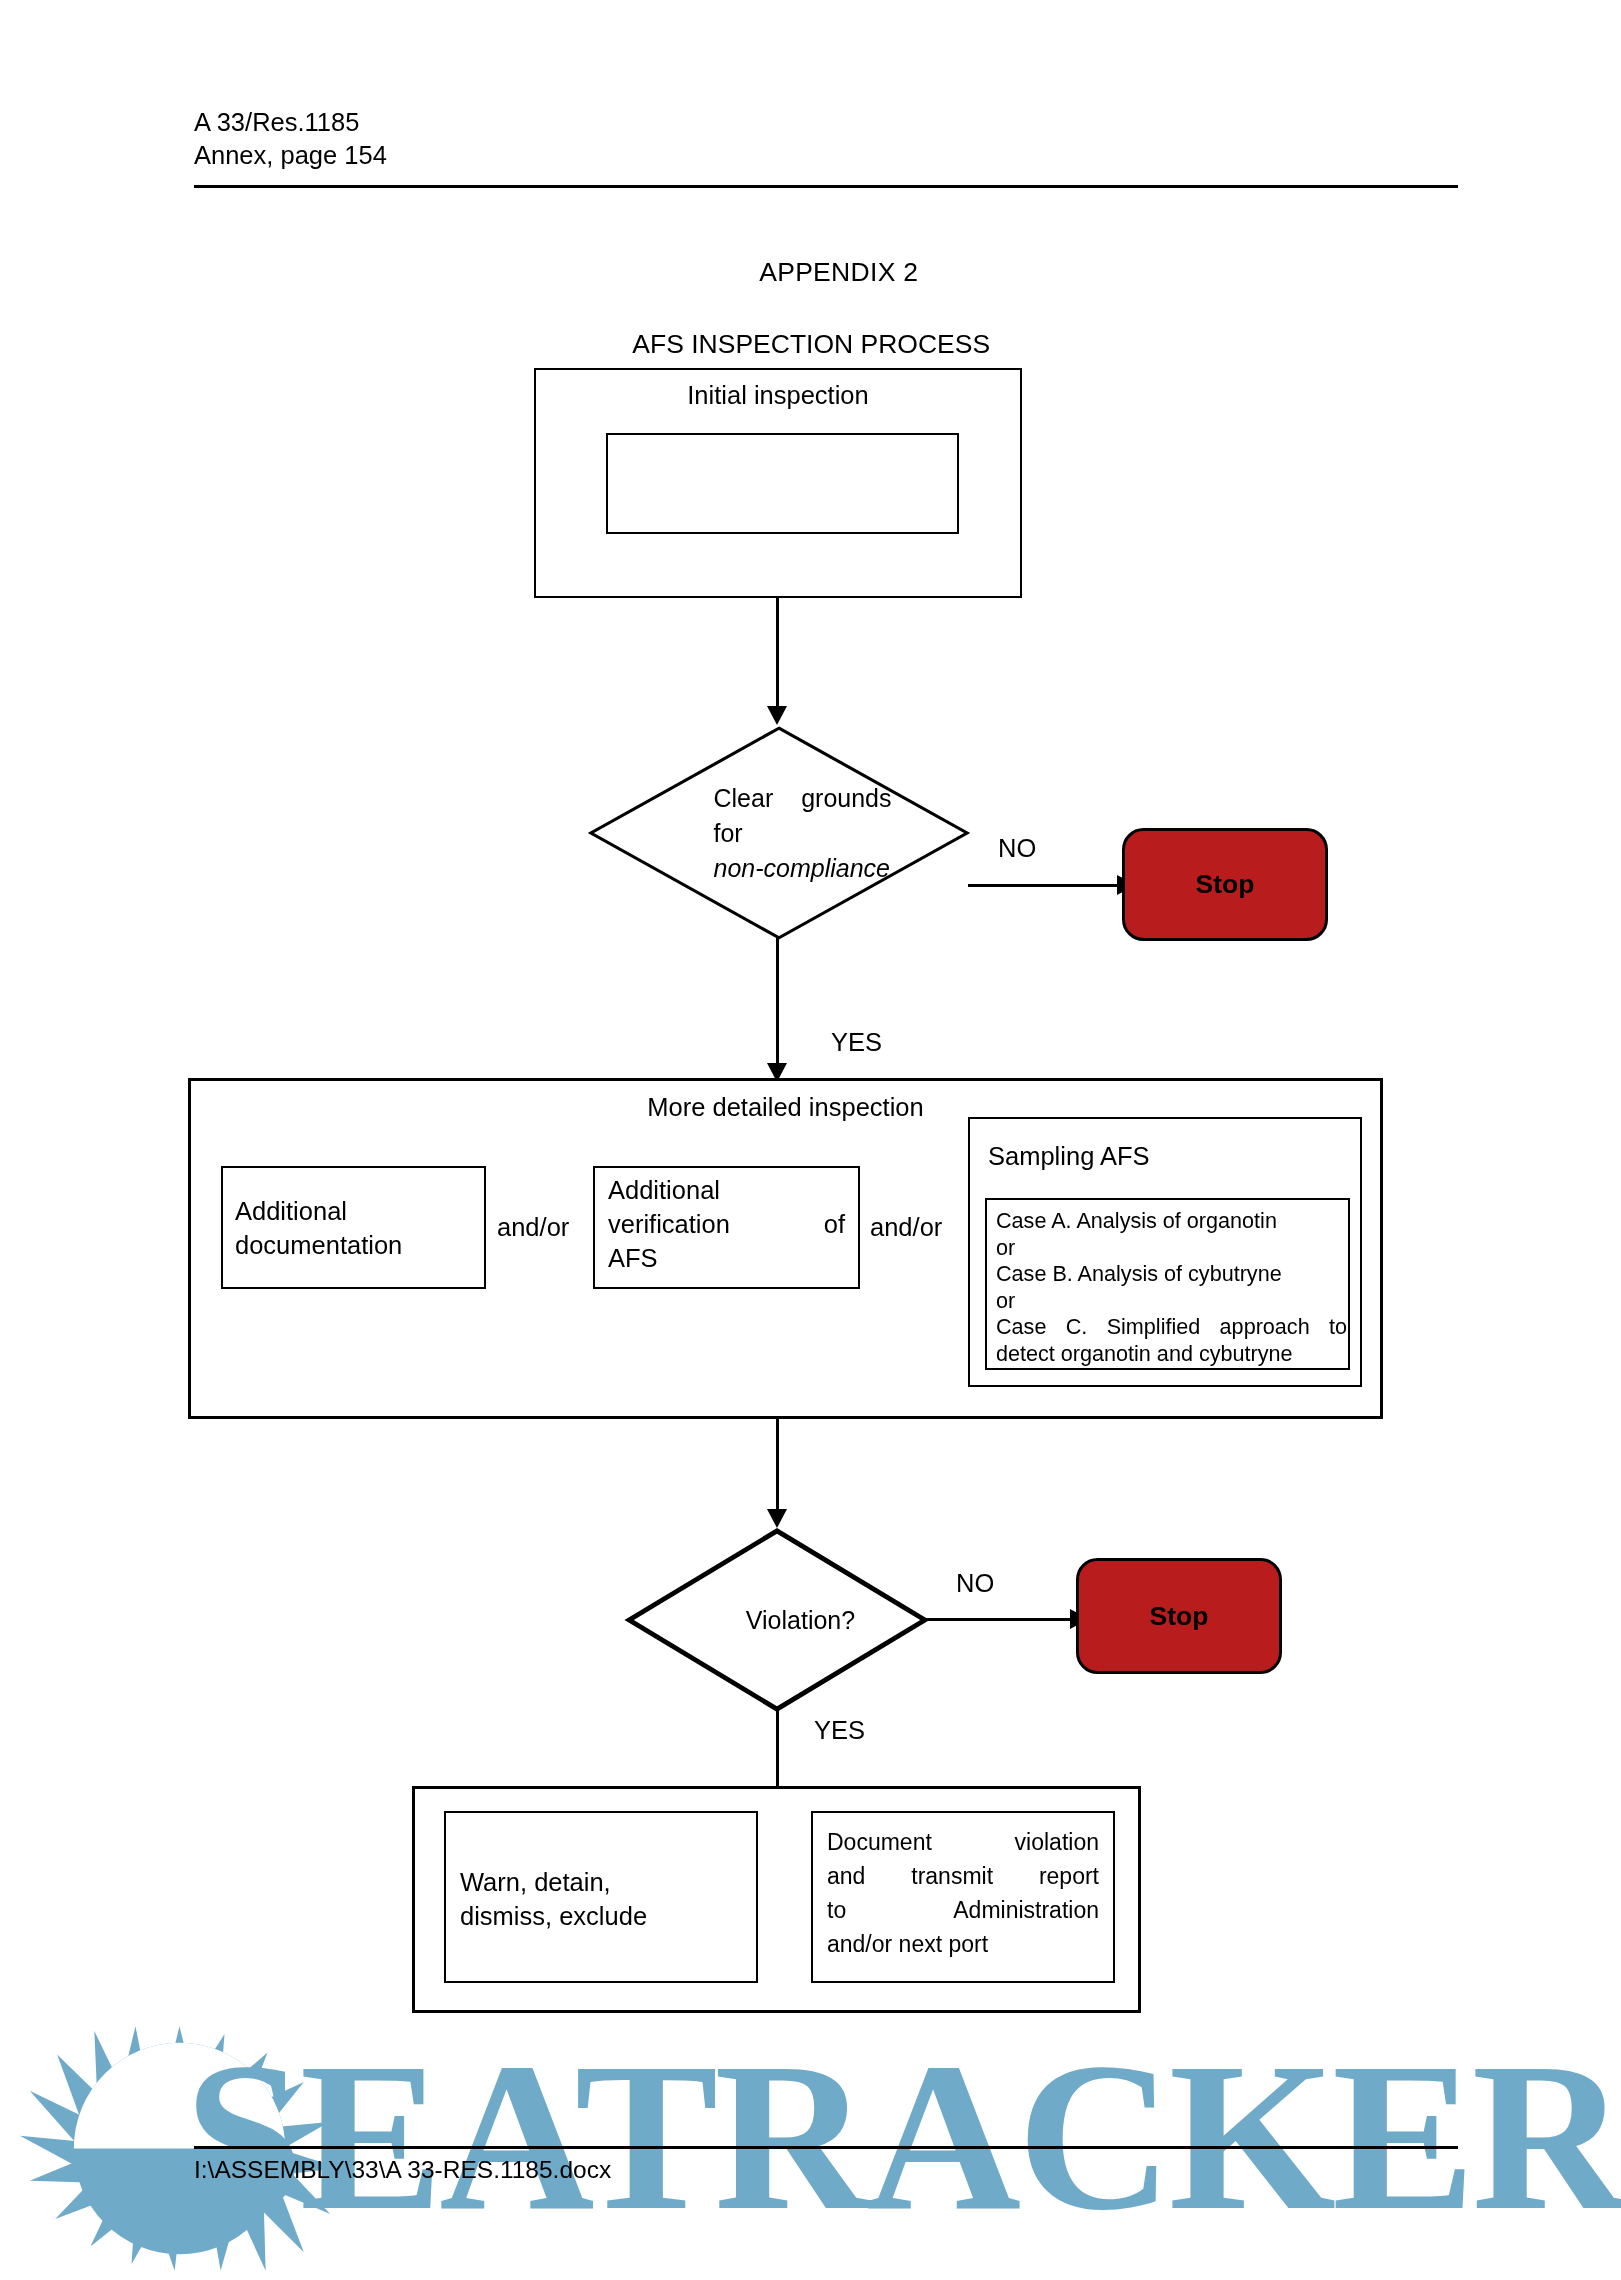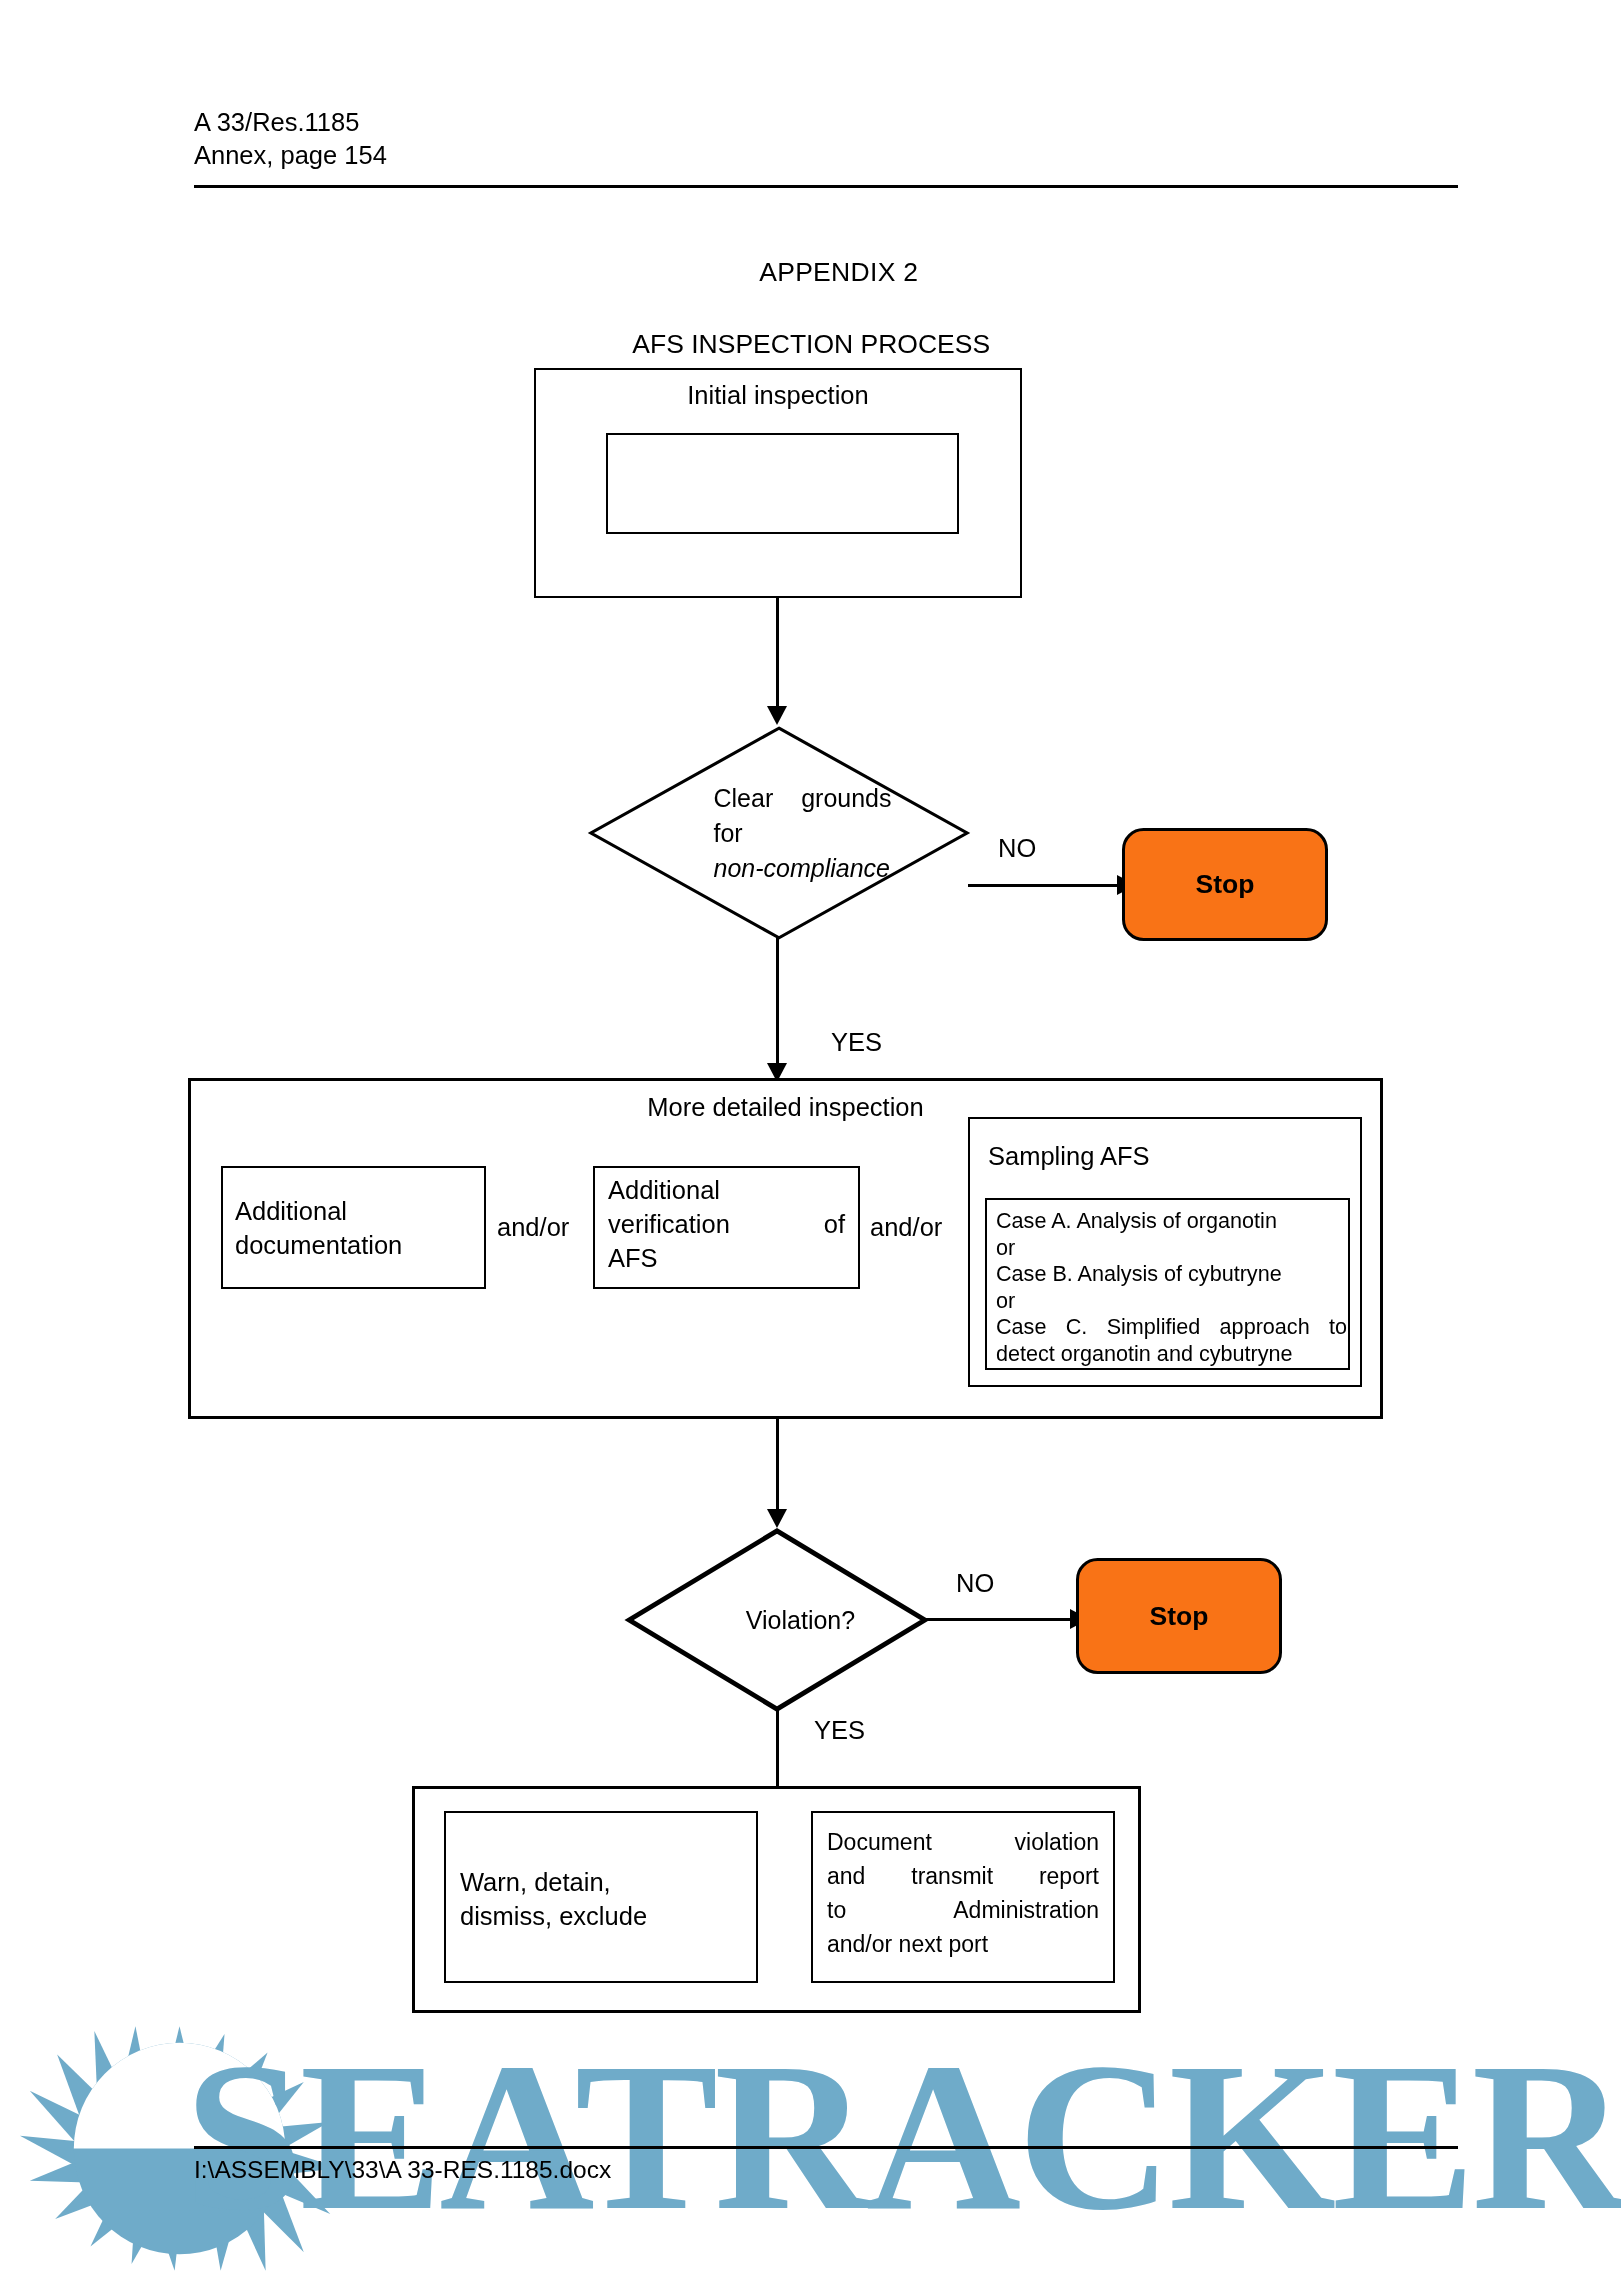--- a/index.html
+++ b/index.html
@@ -39,21 +39,21 @@
 
   
   .diamond-wrap{position:absolute;}
   .diamond-wrap svg{display:block;overflow:visible;}
   .diamond-text{position:absolute;left:0;top:0;width:100%;height:100%;
      display:flex;align-items:center;justify-content:center;}
   .diamond-text .dt{font-size:25px;line-height:35px;text-align:justify;text-align-last:justify;margin-left:47px;}
 
   
   .stop{position:absolute;border:3.9px solid #000;border-radius:21.6px;box-sizing:border-box;
-     background:#f97316;display:flex;align-items:center;justify-content:center;
+     background:#b91c1c;display:flex;align-items:center;justify-content:center;
      font-size:26.5px;font-weight:bold;}
 
   
   .just{text-align:justify;text-align-last:justify;}
 
   
   #footer-rule{position:absolute;left:194px;top:2146px;width:1264px;height:2.9px;background:#000;}
   #footer-path{position:absolute;left:194px;top:2156px;font-size:24.5px;white-space:pre;}
 
   

